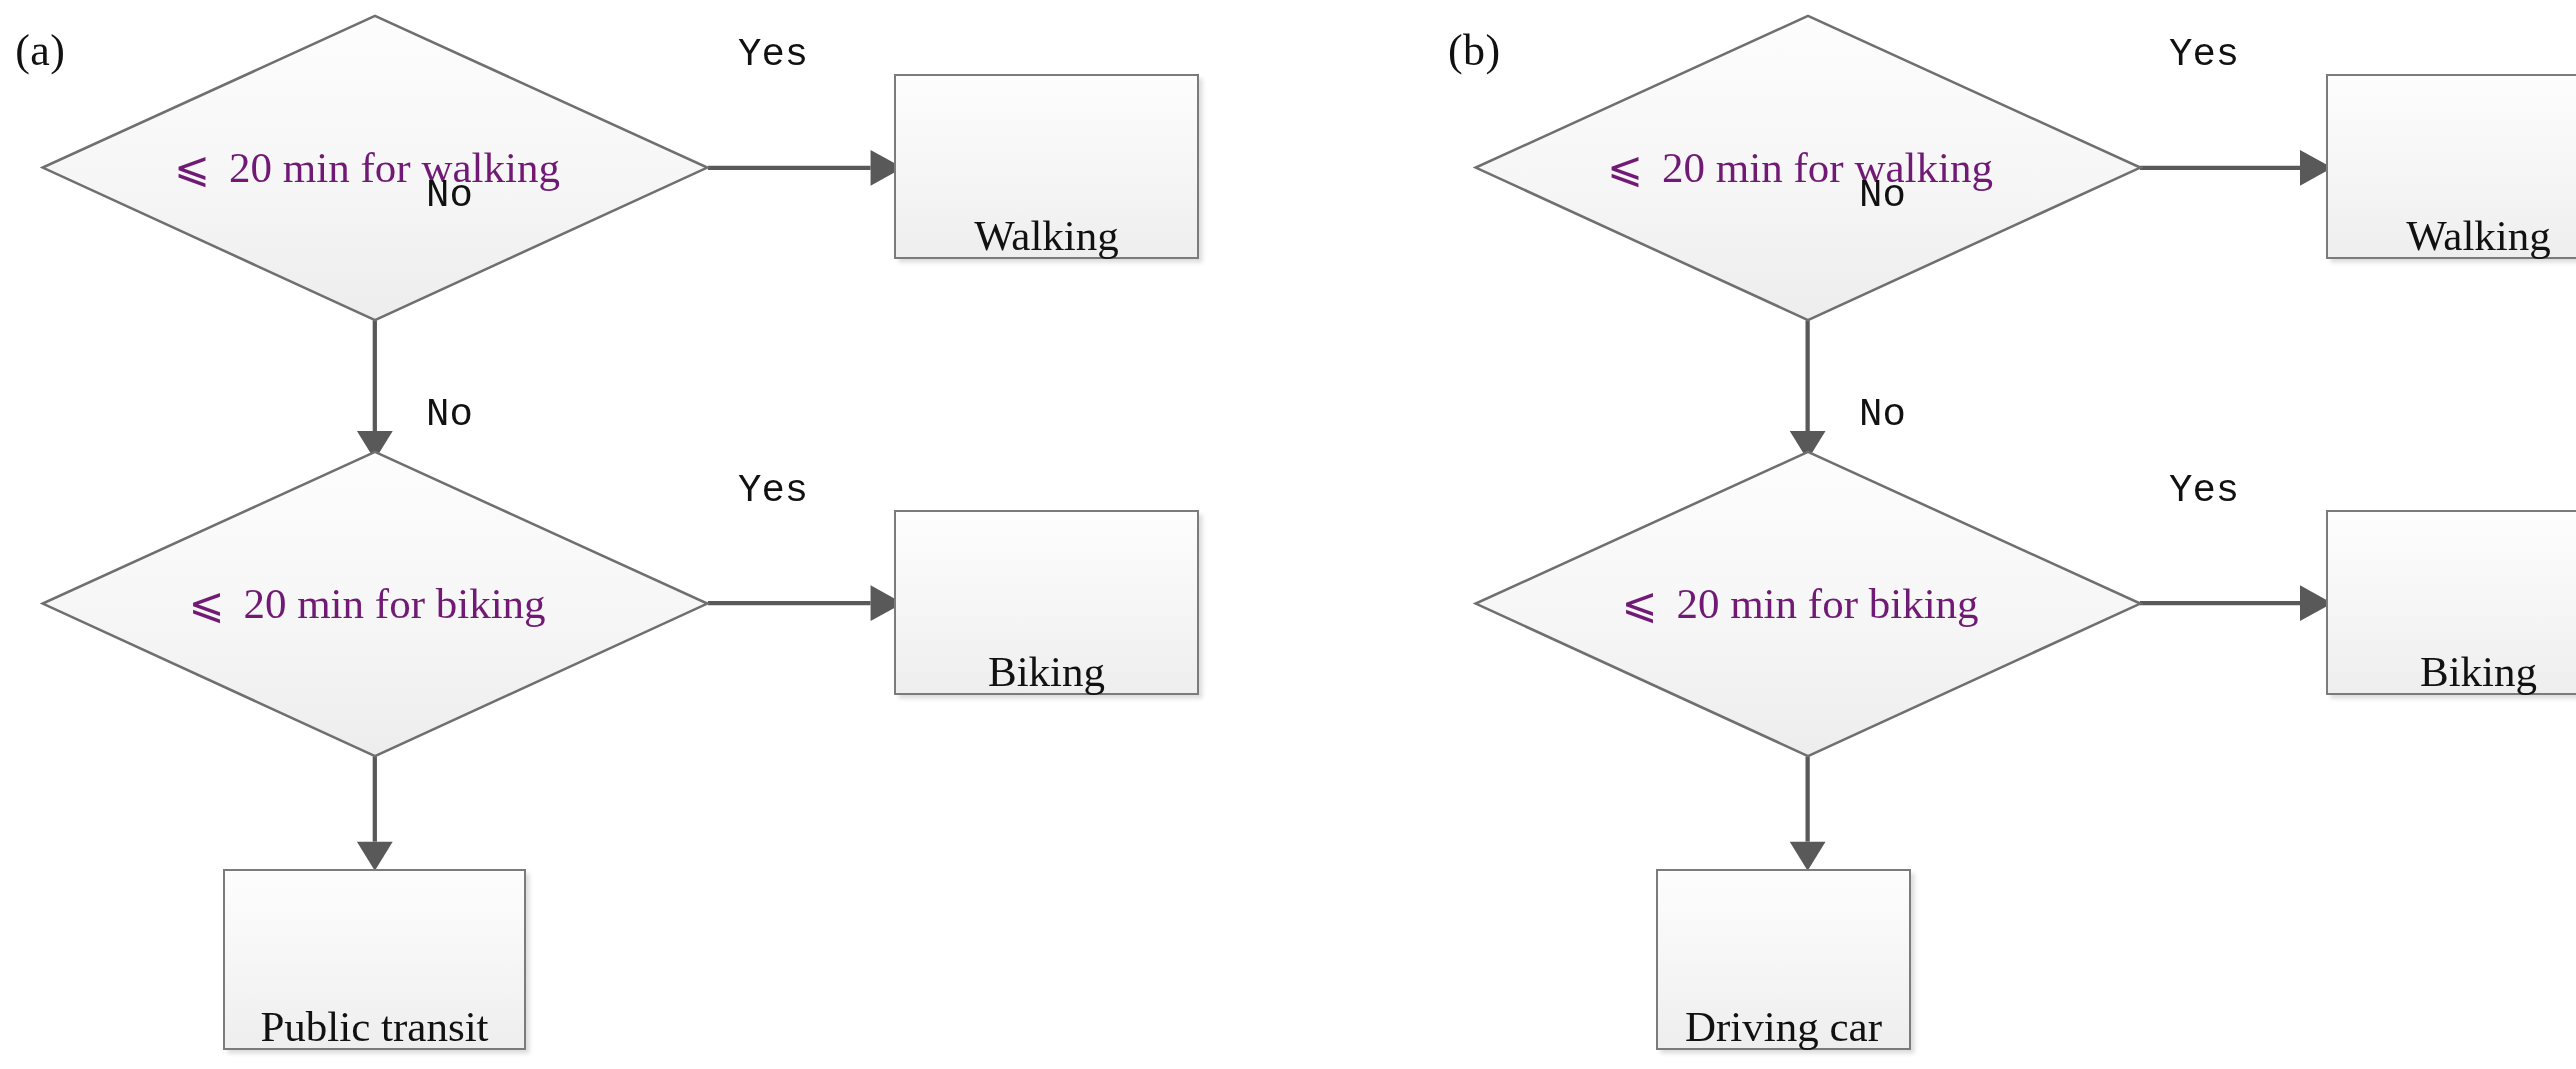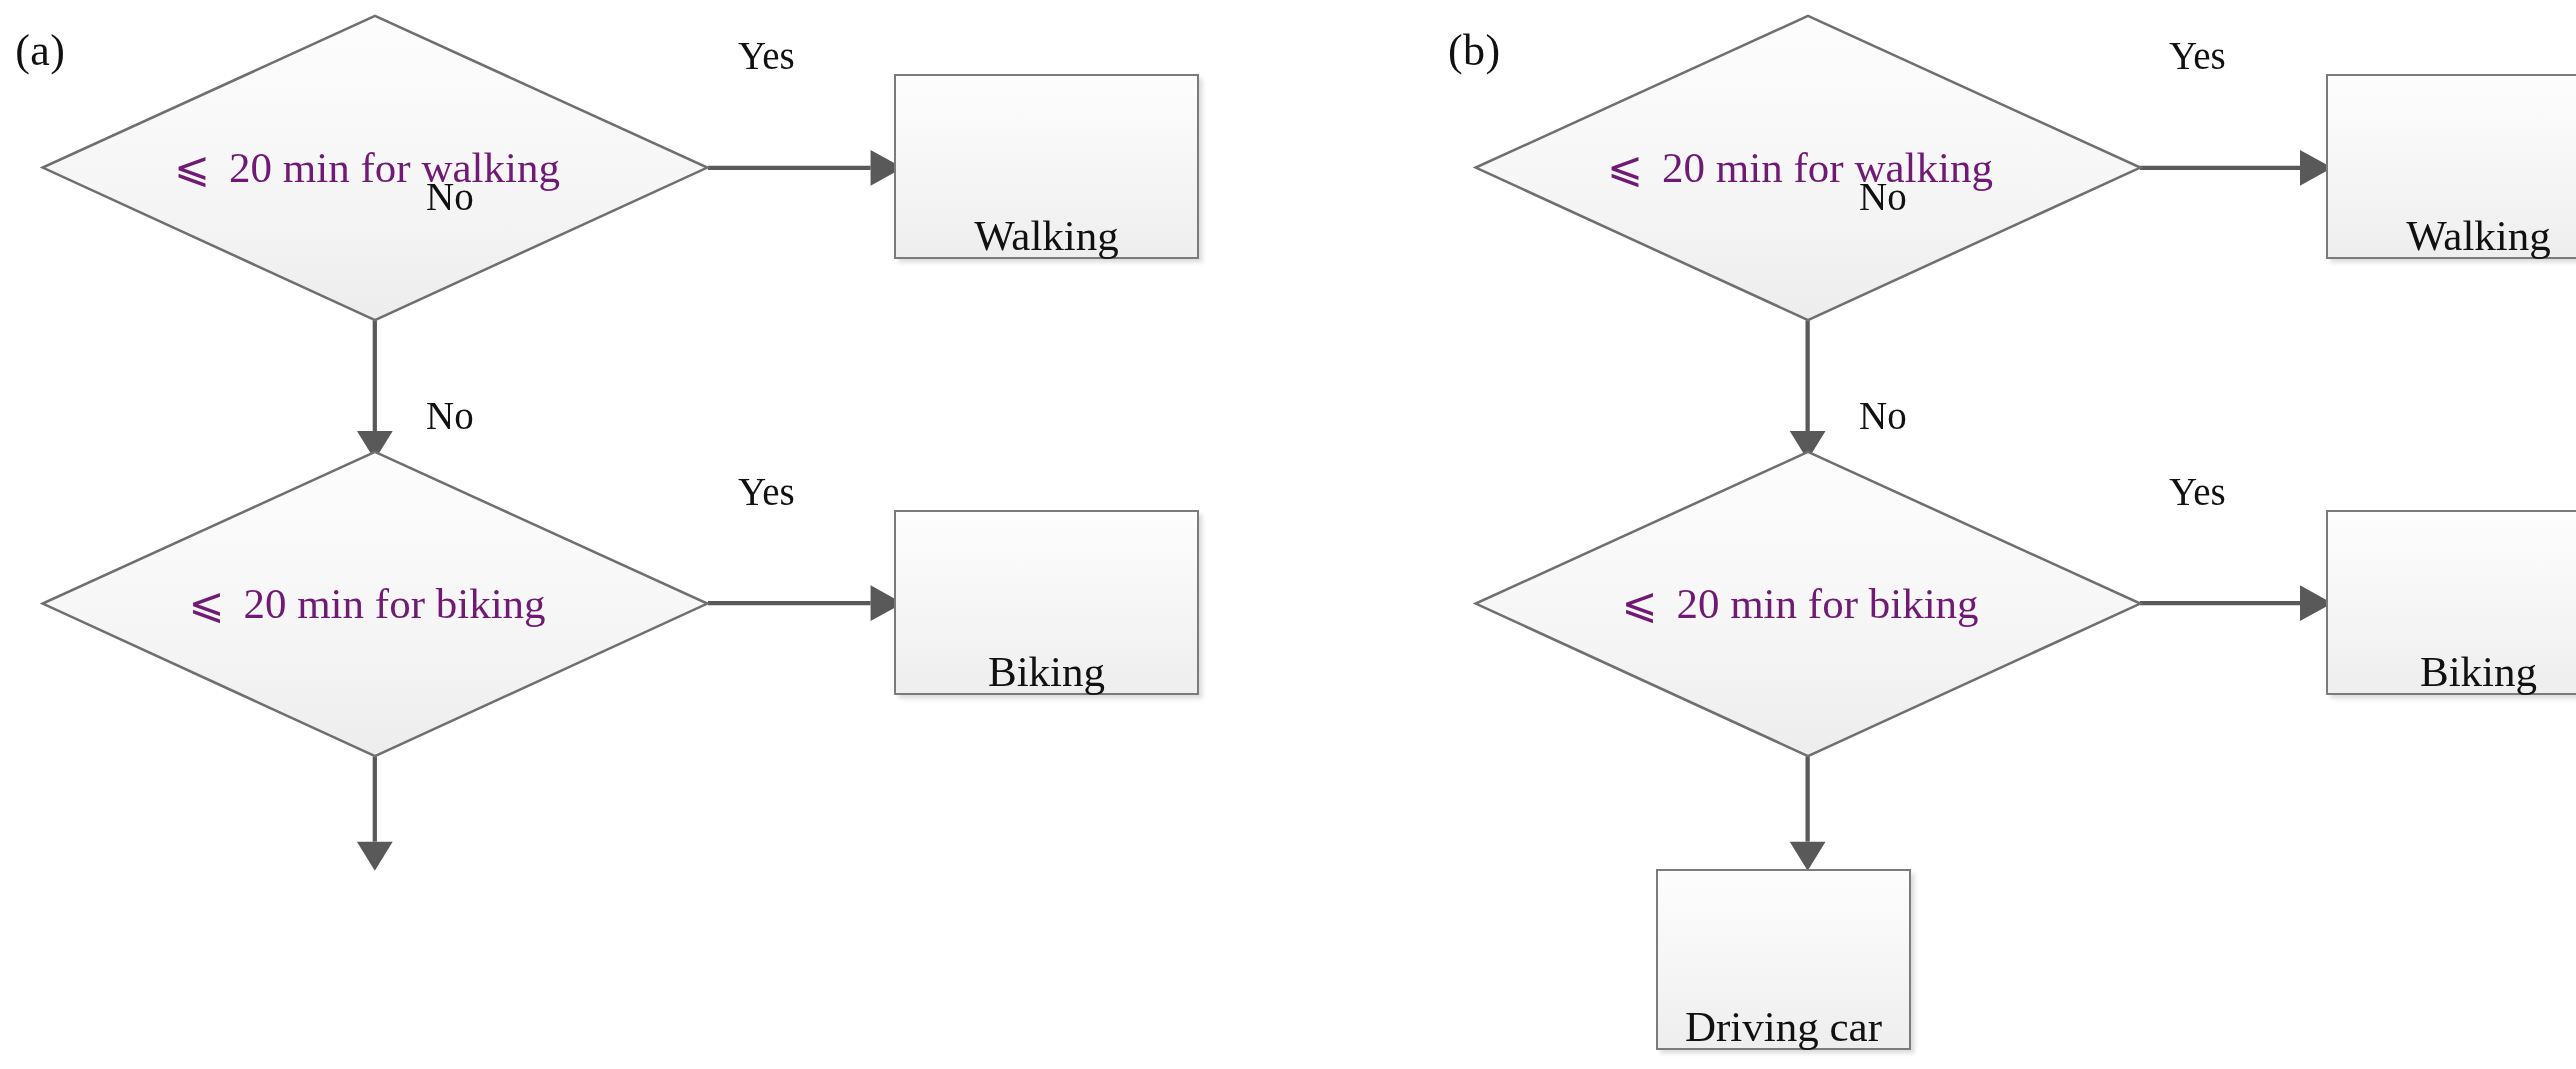--- a/index.html
+++ b/index.html
@@ -64,20 +64,21 @@
   .conn line,.conn path{stroke:#595959;stroke-width:5;fill:none;}
   .conn polygon{fill:#595959;}
 
   
   .elabel{
     position:absolute;
     font-size:39px;
     line-height:1;
     color:#111;
     white-space:nowrap;
+    font-family:Liberation Mono, monospace;
   }
 </style>
 </head>
 <body>
 
 <div id="stage">
 
   <div class="panel" id="panel-a">
 
     <div class="panel-label" style="left:15.3px;top:29px;">(a)</div>
@@ -138,20 +139,23 @@
     </div>
 
     <div class="elabel" style="left:738px;top:472px;">Yes</div>
 
     <div class="pbox" style="left:894px;top:510px;width:305px;height:185px;">
       <span class="btext">Biking</span>
     </div>
 
     <div class="elabel" style="left:426px;top:396px;">No</div>
 
+    <div class="pbox" style="left:223px;top:869px;width:303px;height:181px;">
+      <span class="btext">Public transit</span>
+    </div>
   </div>
 
   <div class="panel" id="panel-b">
 
     <div class="panel-label" style="left:160px;top:29px;">(b)</div>
 
     <svg class="conn" viewBox="0 0 1512 1256" width="1288" height="1070">
       <line x1="1000" y1="197" x2="1188" y2="197"></line>
       <polygon points="1188,176 1226,197 1188,218"></polygon>
 

